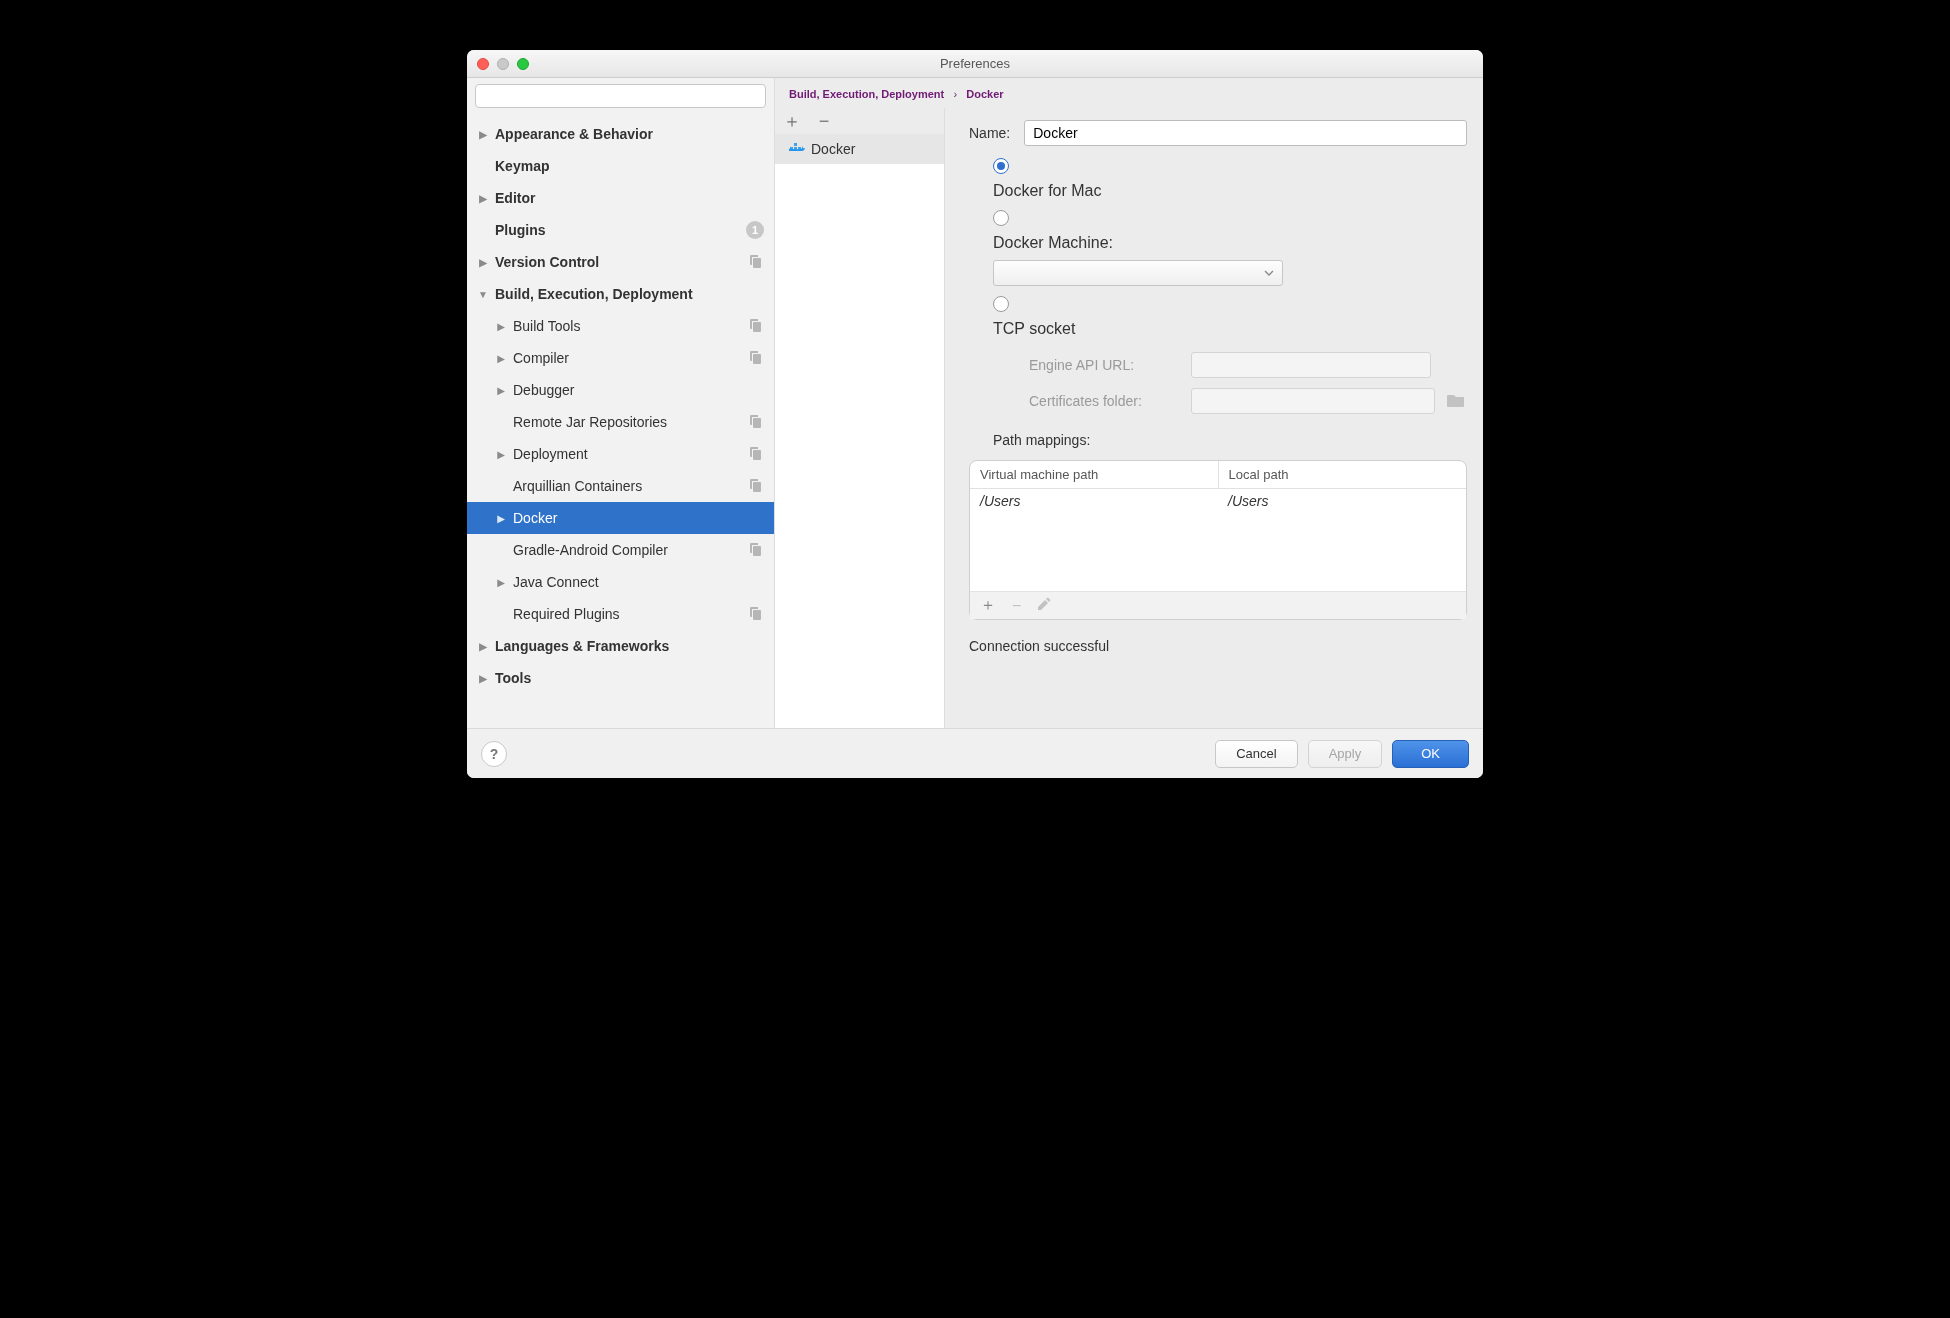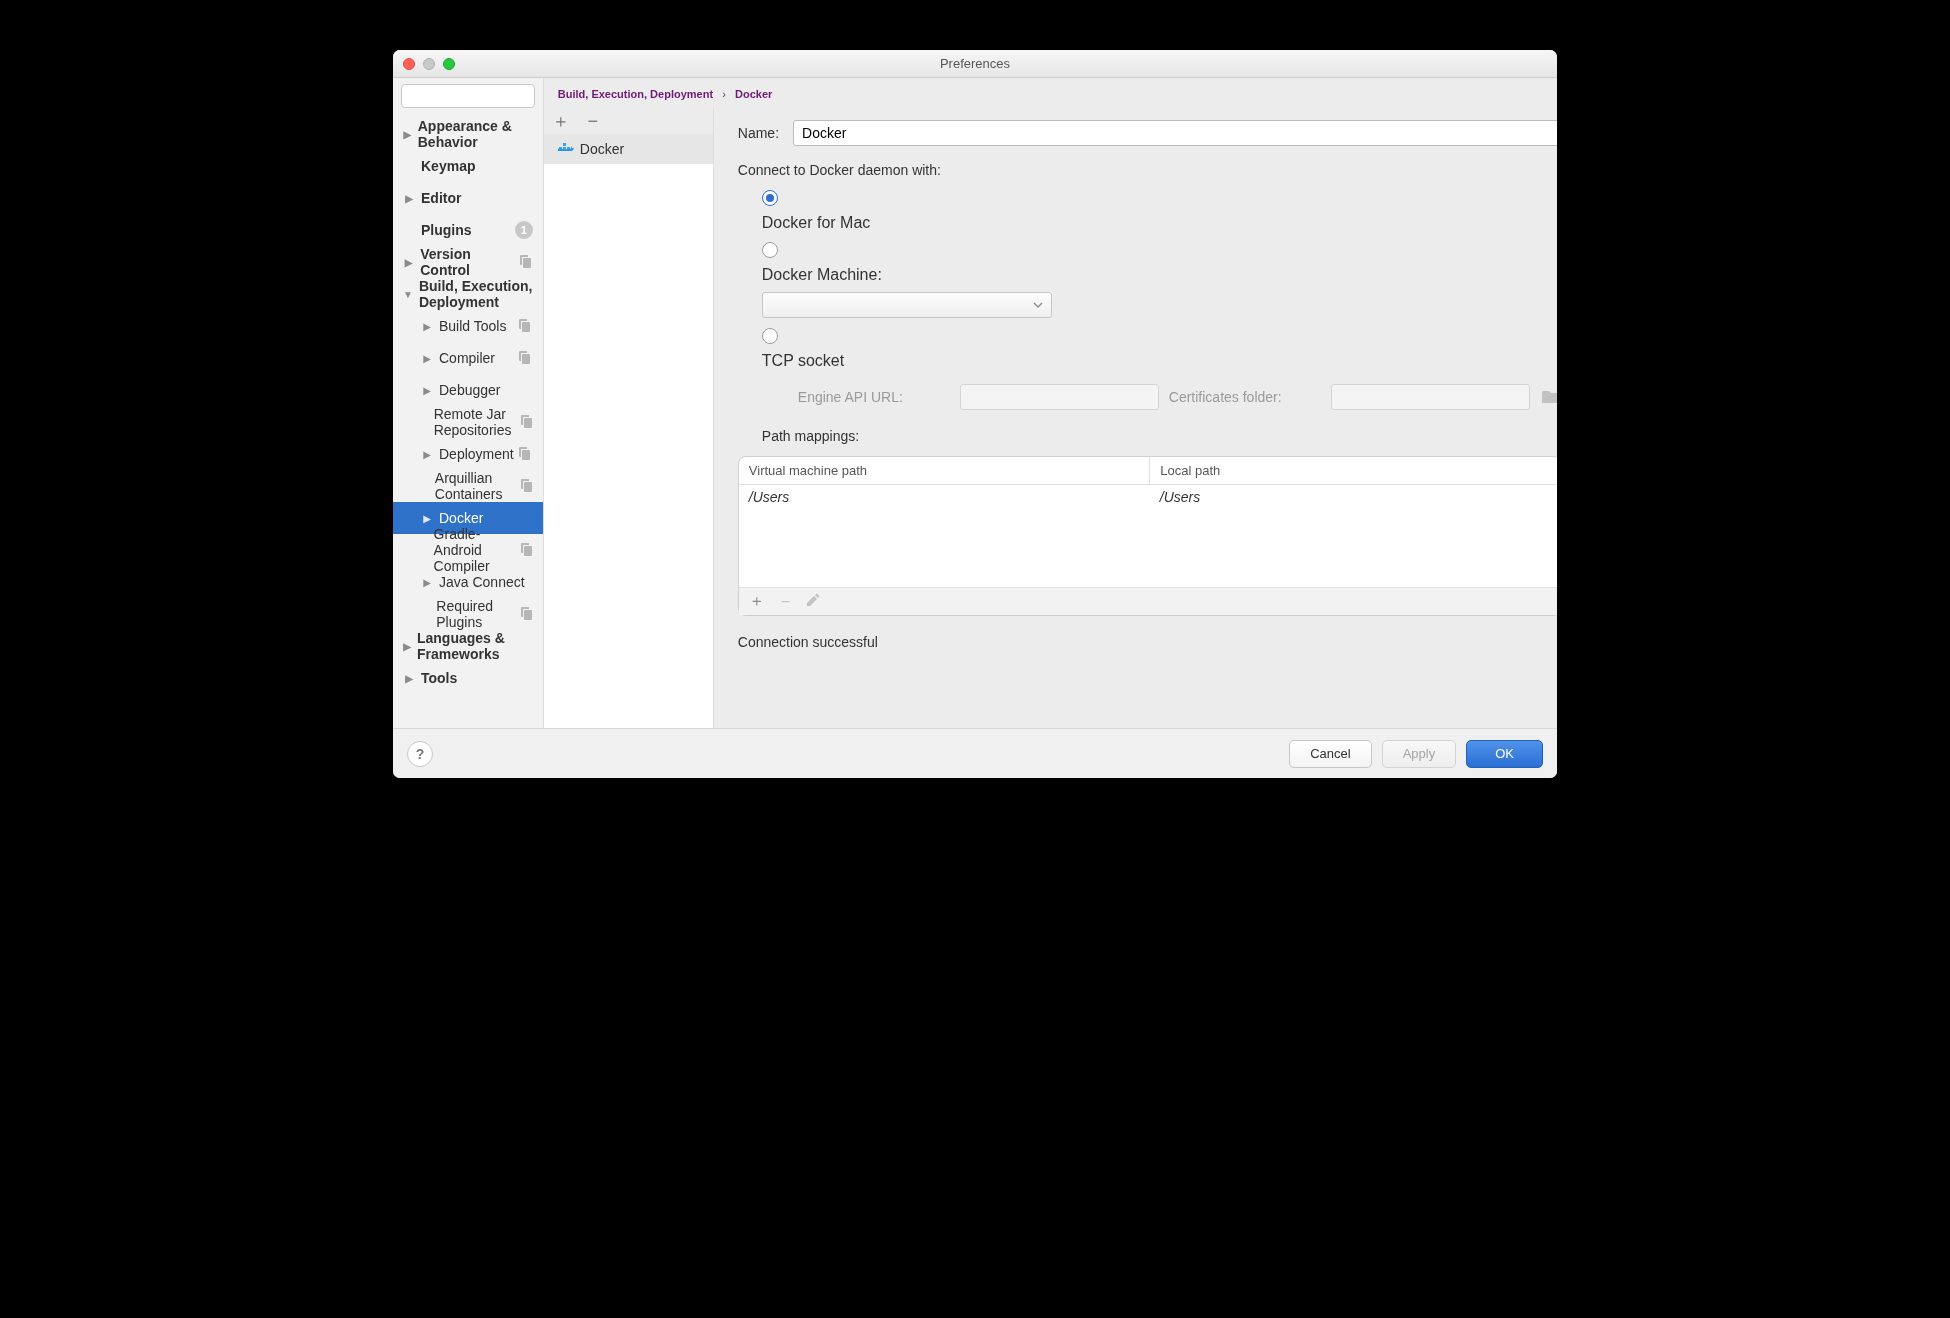--- a/index.html
+++ b/index.html
@@ -7,21 +7,21 @@
     background: #000;
     font-family: -apple-system, BlinkMacSystemFont, "Helvetica Neue", Arial, sans-serif;
     font-size: 13px;
     color: #333;
     display: flex;
     align-items: flex-start;
     justify-content: center;
     padding-top: 50px;
   }
   .window {
-    width: 1164px;
+    width: 1016px;
     background: #ececec;
     border-radius: 7px;
     box-shadow: 0 20px 60px rgba(0,0,0,0.6);
     overflow: hidden;
     display: flex;
     flex-direction: column;
   }
   .titlebar {
     height: 28px;
     background: linear-gradient(#f7f7f7, #e6e6e6);
@@ -181,21 +181,21 @@
   .radio.checked::after {
     content:""; width: 8px; height: 8px; border-radius: 50%; background: #2f6fcf;
   }
   .select {
     width: 290px; height: 26px; border: 1px solid #c6c6c6;
     border-radius: 3px; background: linear-gradient(#fdfdfd,#efefef);
     display: inline-flex; align-items: center; justify-content: flex-end;
     padding-right: 8px; color: #9a9a9a;
   }
   .sub-rows {
-    display: flex; flex-direction: row; gap: 10px; padding-left: 60px; margin-top: 2px;
+    display: flex; flex-direction: column; gap: 10px; padding-left: 60px; margin-top: 2px;
   }
   .sub-row { display: flex; align-items: center; gap: 12px; }
   .sub-row label { width: 150px; color: #9a9a9a; font-size: 14px; text-align: left; }
   .sub-row .text-input { background: #f4f4f4; }
   .sub-row .text-input.disabled { border-color: #d4d4d4; }
   .folder-icon { color: #bdbdbd; margin-right: 2px; }
   .path-map-label { font-size: 14px; margin-top: 6px; margin-left: 24px; }
   .table {
     border: 1px solid #cfcfcf; border-radius: 8px; background: #fff;
     display: flex; flex-direction: column; height: 160px;
@@ -417,21 +417,20 @@
               </div>
             </div>
         </div>
 
         <div class="form">
           <div class="form-row">
             <label>Name:</label>
             <input class="text-input" value="Docker" style="">
           </div>
 
-          <div class="section-label">Connect to Docker daemon with:</div>
 
           <div class="radios">
             <div class="radio-row">
               <span class="radio checked"></span>
               <span>Docker for Mac</span>
             </div>
             <div class="radio-row">
               <span class="radio"></span>
               <span>Docker Machine:</span>
               <span class="select">

